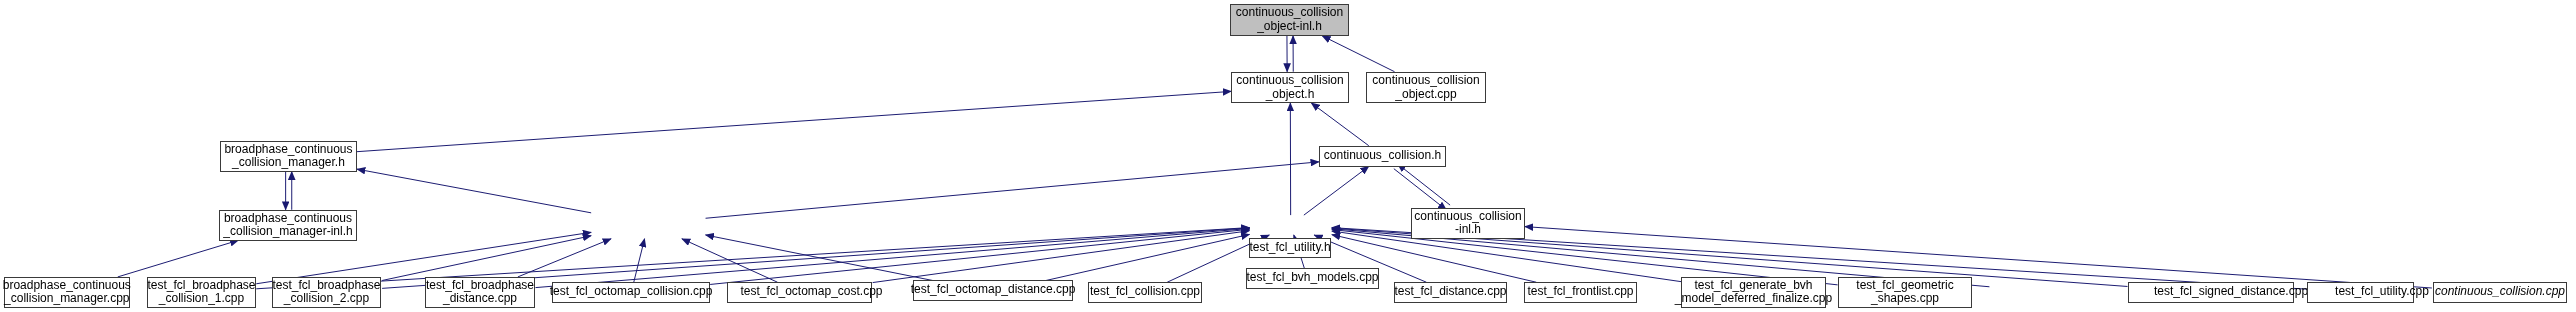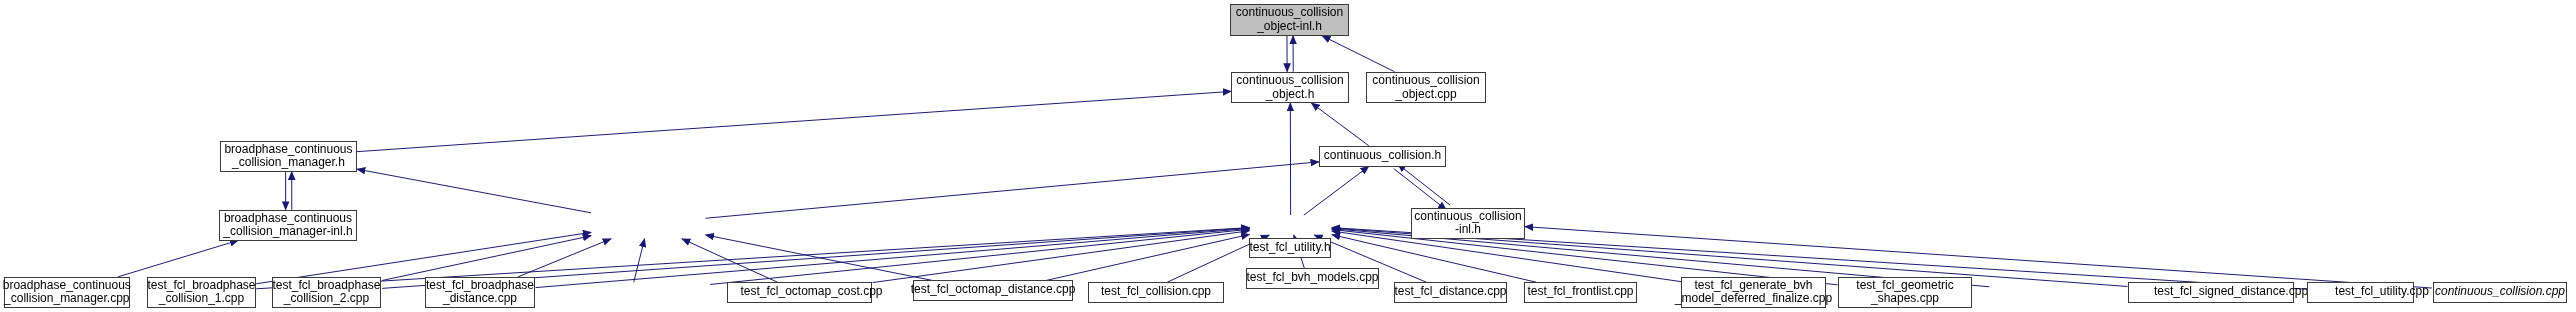--- a/index.html
+++ b/index.html
@@ -36,21 +36,21 @@
   #n-H{left:591px;top:208px;width:114px;height:30.5px;}
   #n-G{left:1249px;top:215px;width:82px;height:20px;margin-top:23px;}
   #n-F{left:1411px;top:208px;width:114px;height:30.5px;}
   #n-N1{left:3.8px;top:277px;width:126px;height:30.5px;}
   #n-tb1{left:147px;top:277px;width:109px;height:30.5px;}
   #n-tb2{left:272px;top:277px;width:109px;height:30.5px;}
   #n-tbd{left:425px;top:277px;width:110px;height:30.5px;}
   #n-toc{left:552px;top:282px;width:158px;height:20.6px;}
   #n-tocost{left:727px;top:282px;width:145px;height:20.6px;padding-left:24px;}
   #n-tod{left:913px;top:280px;width:160px;height:20.6px;}
-  #n-tcol{left:1088px;top:282px;width:136px;height:20.6px;}
+  #n-tcol{left:1088px;top:282px;width:114px;height:20.6px;}
   #n-tbvh{left:1246px;top:268px;width:133px;height:20.6px;}
   #n-tdist{left:1394px;top:282px;width:113px;height:20.6px;}
   #n-tfront{left:1524px;top:282px;width:113px;height:20.6px;}
   #n-tgen{left:1681px;top:277px;width:145px;height:30.5px;}
   #n-tgeo{left:1838px;top:277px;width:134px;height:30.5px;}
   #n-tshape{left:1990px;top:277px;width:122px;height:30.5px;}
   #n-tsigned{left:2128px;top:282px;width:166px;height:20.6px;padding-left:40px;}
   #n-tutil{left:2307px;top:282px;width:107px;height:20.6px;padding-left:43px;}
   #n-ccpp{left:2433px;top:282px;width:134px;height:20.6px;font-style:italic;}
 </style>
@@ -117,20 +117,21 @@
   <div class="node bold" id="n-F">continuous_collision
 -inl.h</div>
   <div class="node" id="n-N1">broadphase_continuous
 _collision_manager.cpp</div>
   <div class="node" id="n-tb1">test_fcl_broadphase
 _collision_1.cpp</div>
   <div class="node" id="n-tb2">test_fcl_broadphase
 _collision_2.cpp</div>
   <div class="node" id="n-tbd">test_fcl_broadphase
 _distance.cpp</div>
+  <div class="node" id="n-toc">test_fcl_octomap_collision.cpp</div>
   <div class="node" id="n-tocost">test_fcl_octomap_cost.cpp</div>
   <div class="node" id="n-tod">test_fcl_octomap_distance.cpp</div>
   <div class="node" id="n-tcol">test_fcl_collision.cpp</div>
   <div class="node" id="n-tbvh">test_fcl_bvh_models.cpp</div>
   <div class="node" id="n-tdist">test_fcl_distance.cpp</div>
   <div class="node" id="n-tfront">test_fcl_frontlist.cpp</div>
   <div class="node" id="n-tgen">test_fcl_generate_bvh
 _model_deferred_finalize.cpp</div>
   <div class="node" id="n-tgeo">test_fcl_geometric
 _shapes.cpp</div>

